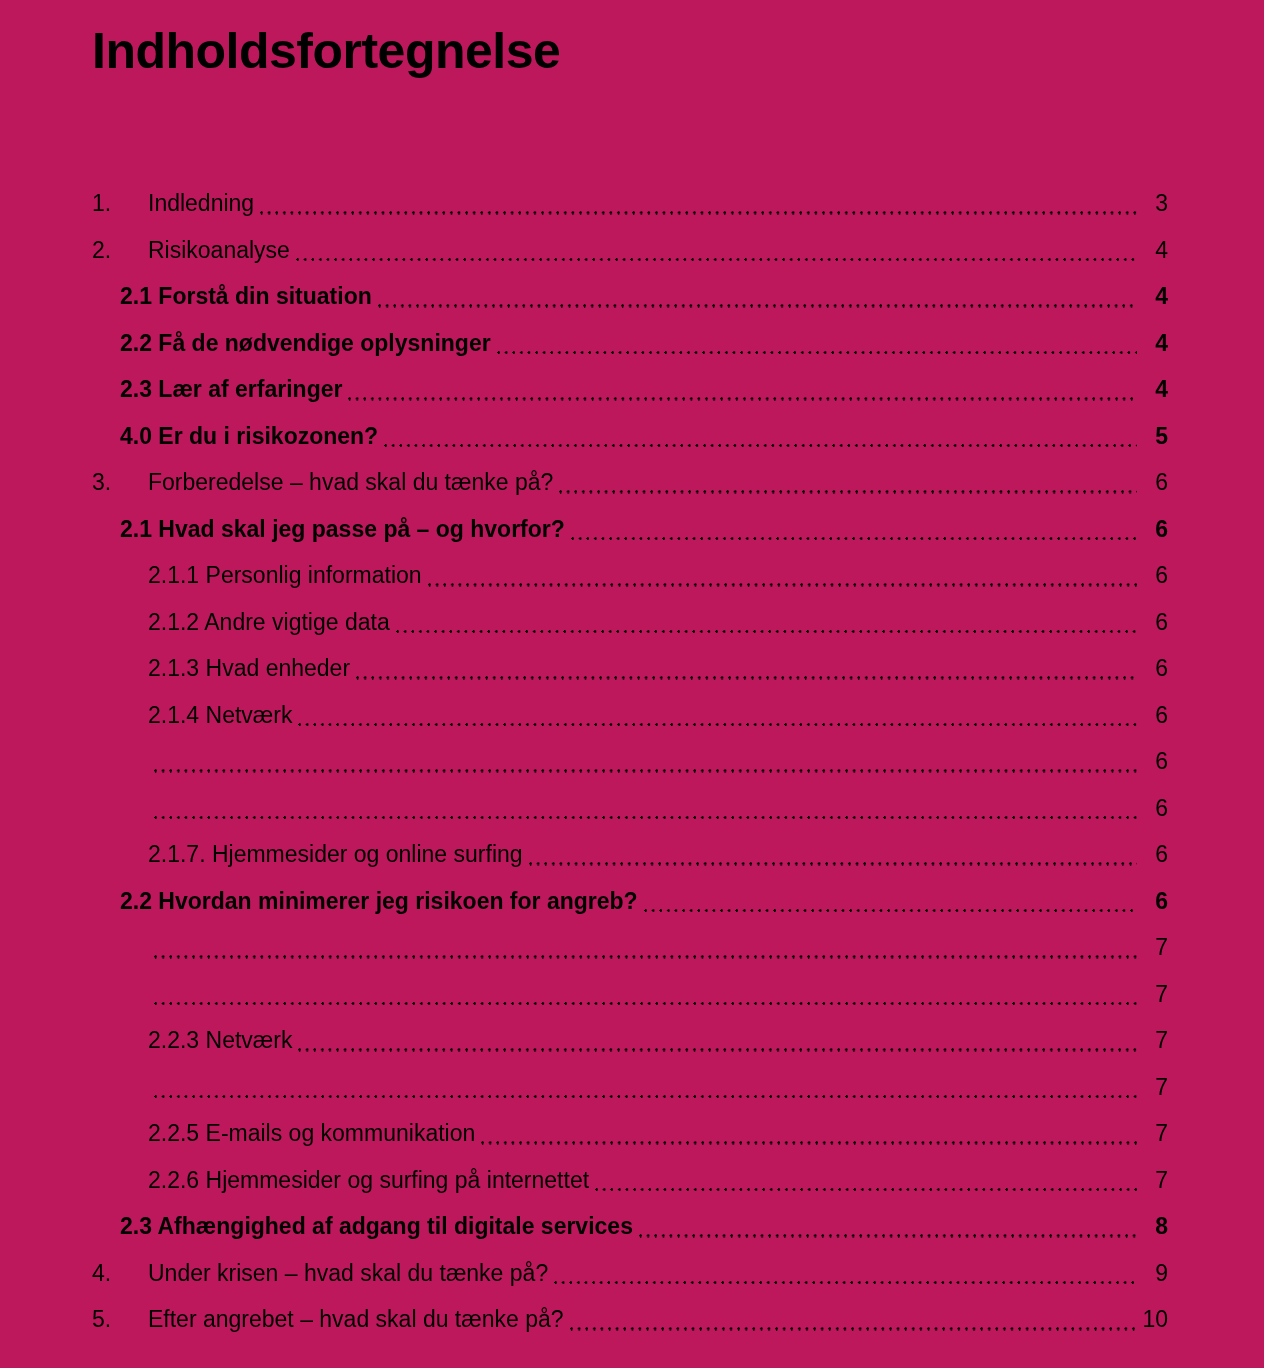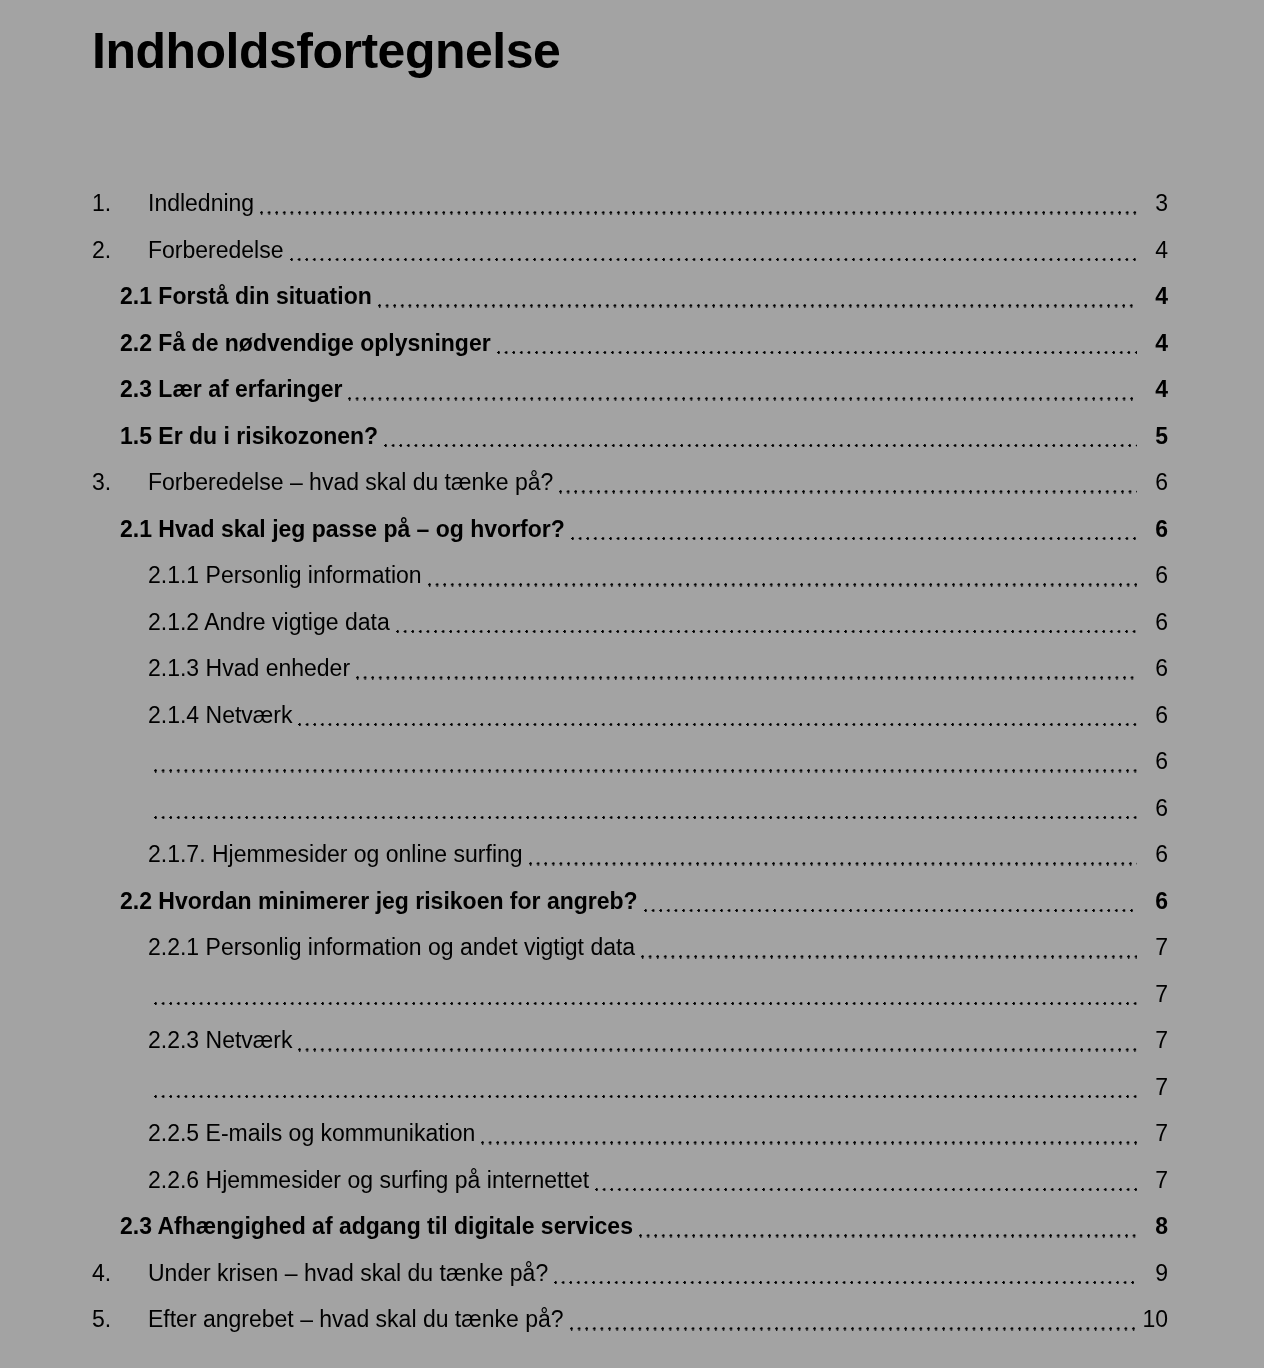--- a/index.html
+++ b/index.html
@@ -12,21 +12,21 @@
     height: 1368px;
     font-family: "Liberation Sans", sans-serif;
     color: #000000;
     overflow: hidden;
   }
   .page {
     box-sizing: border-box;
     width: 1264px;
     height: 1368px;
     padding: 22px 96px 0 92px;
-    background: #a3a3a3;
+    background: #be185d;
   }
   .doc-title {
     margin: 0;
     font-size: 50px;
     line-height: 58px;
     font-weight: 700;
     letter-spacing: -0.5px;
     color: #000000;
     white-space: nowrap;
   }
@@ -85,21 +85,21 @@
 
   <div class="toc">
       <div class="toc-row l1">
     <span class="toc-num">1.</span>
     <span class="toc-label">Indledning</span>
     <span class="toc-dots"></span>
     <span class="toc-page">3</span>
   </div>
       <div class="toc-row l1">
     <span class="toc-num">2.</span>
-    <span class="toc-label">Forberedelse</span>
+    <span class="toc-label">Risikoanalyse</span>
     <span class="toc-dots"></span>
     <span class="toc-page">4</span>
   </div>
       <div class="toc-row l2">
 
     <span class="toc-label">2.1 Forstå din situation</span>
     <span class="toc-dots"></span>
     <span class="toc-page">4</span>
   </div>
       <div class="toc-row l2">
@@ -109,21 +109,21 @@
     <span class="toc-page">4</span>
   </div>
       <div class="toc-row l2">
 
     <span class="toc-label">2.3 Lær af erfaringer</span>
     <span class="toc-dots"></span>
     <span class="toc-page">4</span>
   </div>
       <div class="toc-row l2">
 
-    <span class="toc-label">1.5 Er du i risikozonen?</span>
+    <span class="toc-label">4.0 Er du i risikozonen?</span>
     <span class="toc-dots"></span>
     <span class="toc-page">5</span>
   </div>
       <div class="toc-row l1">
     <span class="toc-num">3.</span>
     <span class="toc-label">Forberedelse – hvad skal du tænke på?</span>
     <span class="toc-dots"></span>
     <span class="toc-page">6</span>
   </div>
       <div class="toc-row l2">
@@ -173,21 +173,20 @@
     <span class="toc-page">6</span>
   </div>
       <div class="toc-row l2">
 
     <span class="toc-label">2.2 Hvordan minimerer jeg risikoen for angreb?</span>
     <span class="toc-dots"></span>
     <span class="toc-page">6</span>
   </div>
       <div class="toc-row l3">
 
-    <span class="toc-label">2.2.1 Personlig information og andet vigtigt data</span>
     <span class="toc-dots"></span>
     <span class="toc-page">7</span>
   </div>
       <div class="toc-row l3">
 
     <span class="toc-dots"></span>
     <span class="toc-page">7</span>
   </div>
       <div class="toc-row l3">
 

